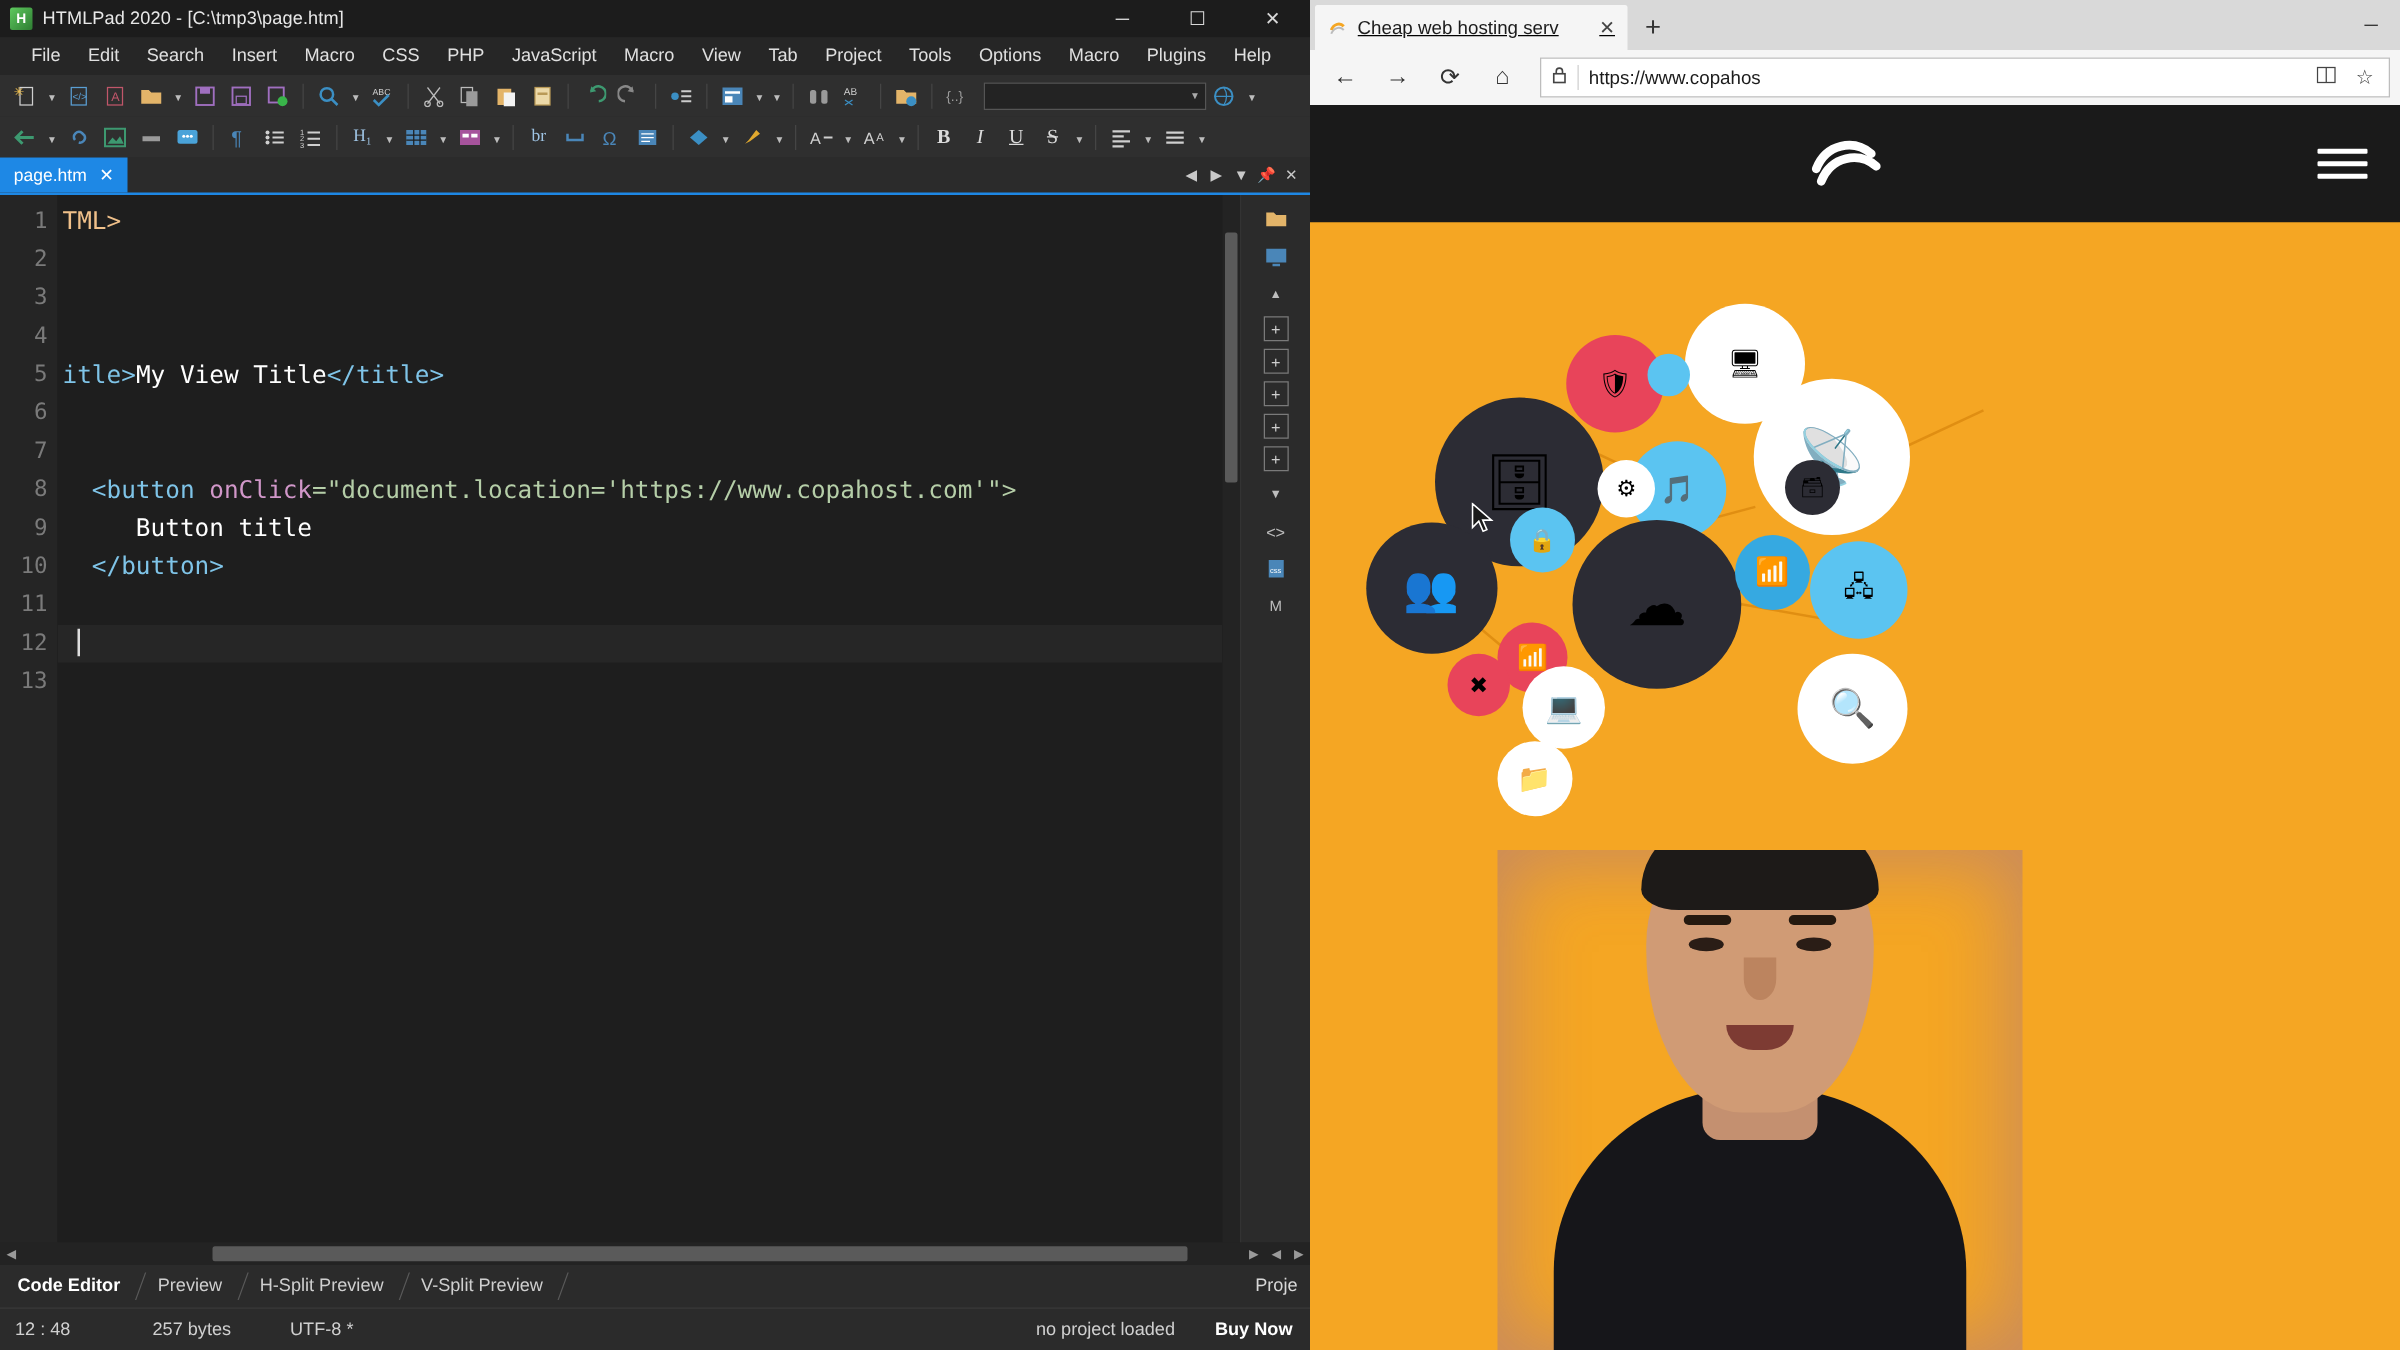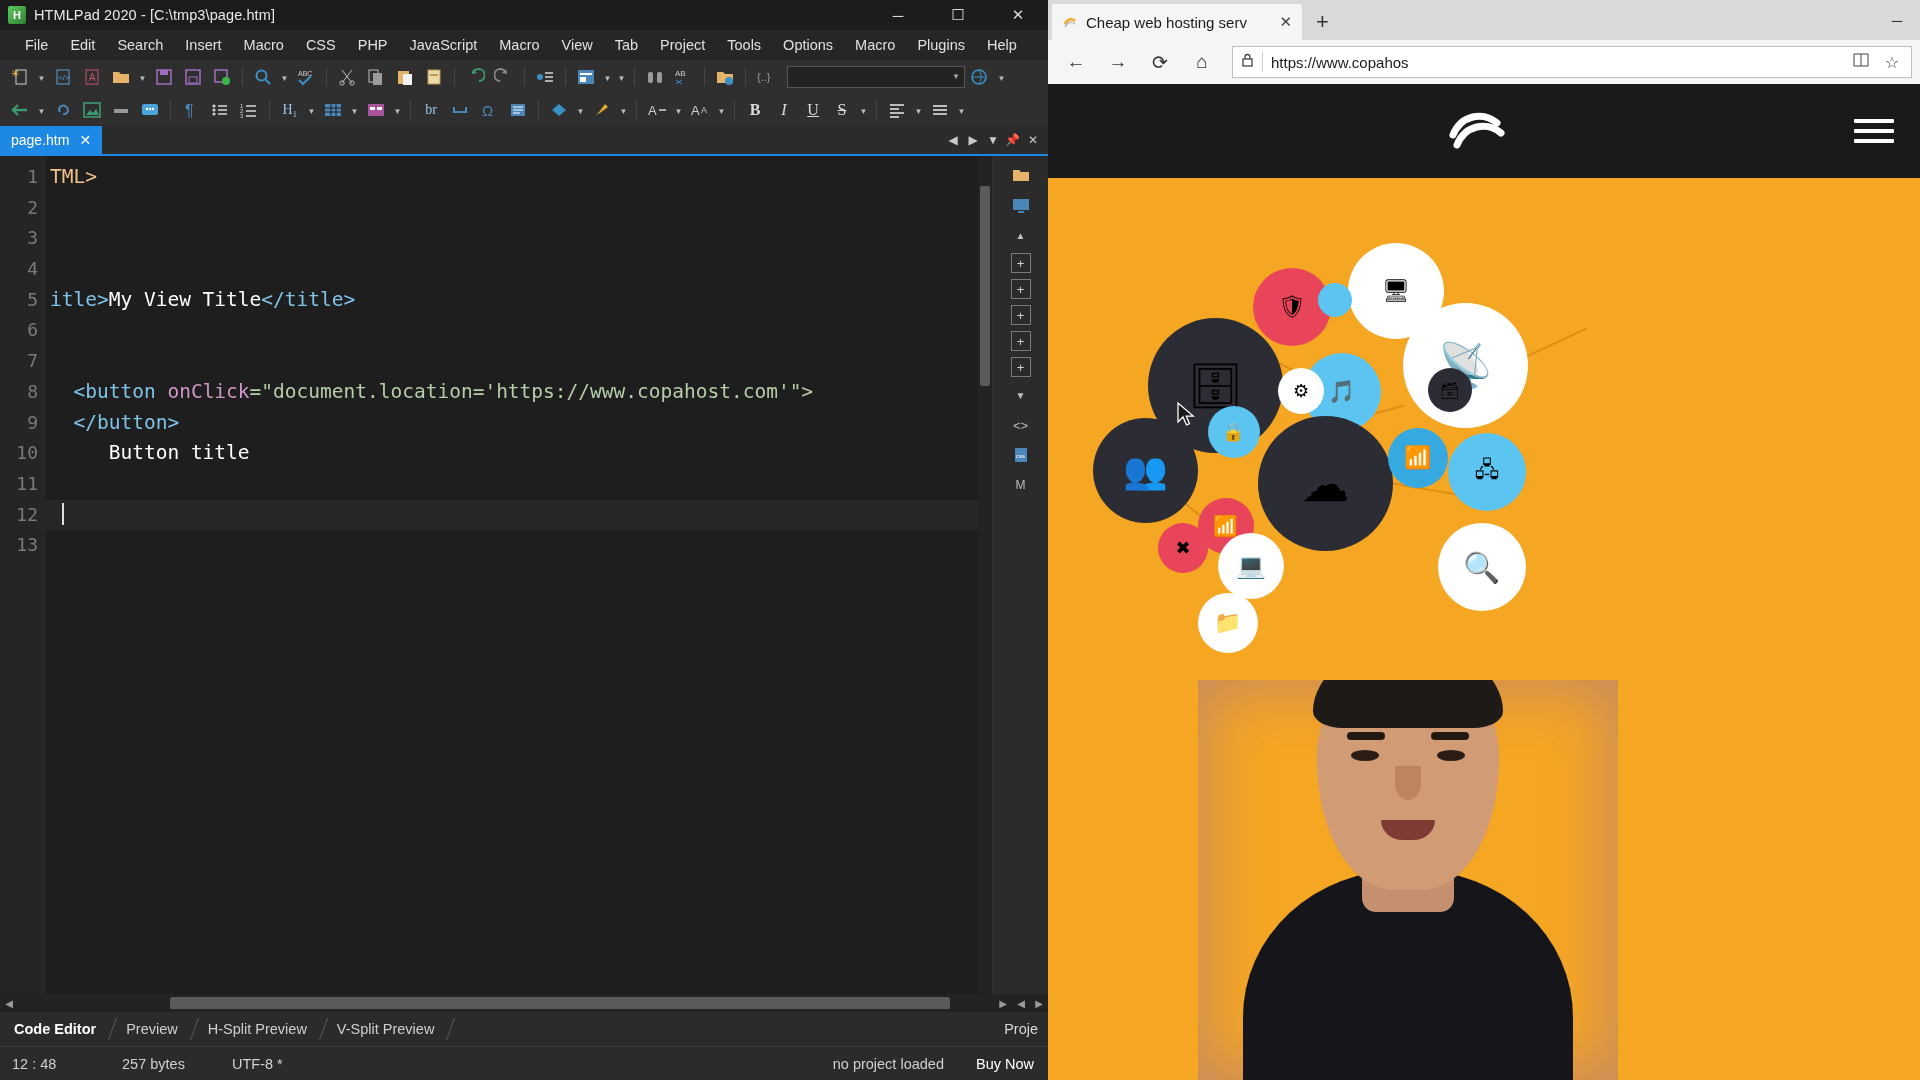--- a/index.html
+++ b/index.html
@@ -148,35 +148,36 @@
   
   .statusbar {
     height: 34px; background: #2b2b2b; display: flex; align-items: center;
     color: #d0d0d0; font-size: 14.5px; flex: none; border-top: 1px solid #3a3a3a;
   }
   .sb-cell { padding: 0 2px; }
   .sb-pos { width: 120px; padding-left: 12px; }
   .sb-size { width: 110px; }
   .sb-enc { }
   .sb-proj { margin-left: auto; padding-right: 30px; }
-  .sb-buy { padding-right: 14px; color: #ffffff; font-weight: normal; }
+  .sb-buy { padding-right: 14px; color: #ffffff; font-weight: bold; }
 
   
   #browser-window {
     width: 872px; height: 1080px; background: #f0f0f0;
     display: flex; flex-direction: column; position: relative;
   }
   .br-tabstrip {
     height: 40px; background: #d9d9d9; display: flex; align-items: flex-end; flex: none;
     padding-left: 4px;
   }
   .br-tab {
     background: #f5f5f5; height: 36px; min-width: 250px; max-width: 250px;
     display: flex; align-items: center; gap: 8px; padding: 16px 10px;
     border-radius: 2px 2px 0 0;
+    text-decoration: underline;
   }
   .br-favicon { width: 16px; height: 16px; display: flex; align-items: center; justify-content: center; }
   .br-tab-title {
     font-size: 15px; color: #1b1b1b; white-space: nowrap; overflow: hidden;
     text-overflow: clip; flex: 1;
   }
   .br-tab-close { font-size: 15px; color: #444; }
   .br-newtab { font-size: 22px; color: #333; padding: 0 14px; height: 36px;
     display: flex; align-items: center; }
   .br-winbtns { margin-left: auto; display: flex; height: 40px; }
@@ -636,22 +637,22 @@
         </div>
       <div class="code-area" id="code-area">
           <div class="code-line"><span class="tok-doctype">TML&gt;</span></div>
           <div class="code-line">&nbsp;</div>
           <div class="code-line">&nbsp;</div>
           <div class="code-line">&nbsp;</div>
           <div class="code-line"><span class="tok-tag">itle&gt;</span><span class="tok-text">My View Title</span><span class="tok-tag">&lt;/title&gt;</span></div>
           <div class="code-line">&nbsp;</div>
           <div class="code-line">&nbsp;</div>
           <div class="code-line"><span class="tok-tag">  &lt;button </span><span class="tok-attr">onClick</span><span class="tok-str">="document.location='https://www.copahost.com'"&gt;</span></div>
+          <div class="code-line"><span class="tok-text">     Button title</span></div>
           <div class="code-line"><span class="tok-tag">  &lt;/button&gt;</span></div>
-          <div class="code-line"><span class="tok-text">     Button title</span></div>
           <div class="code-line">&nbsp;</div>
           <div class="code-line current">&nbsp;<span class="caret-blink"></span></div>
           <div class="code-line">&nbsp;</div>
         </div>
       <div class="v-scroll">
         <div class="v-thumb" style="top:30px;height:200px;"></div>
       </div>
       <div class="side-panel">
         <div class="sp-item">
           <svg width="20" height="18" viewBox="0 0 20 18">

